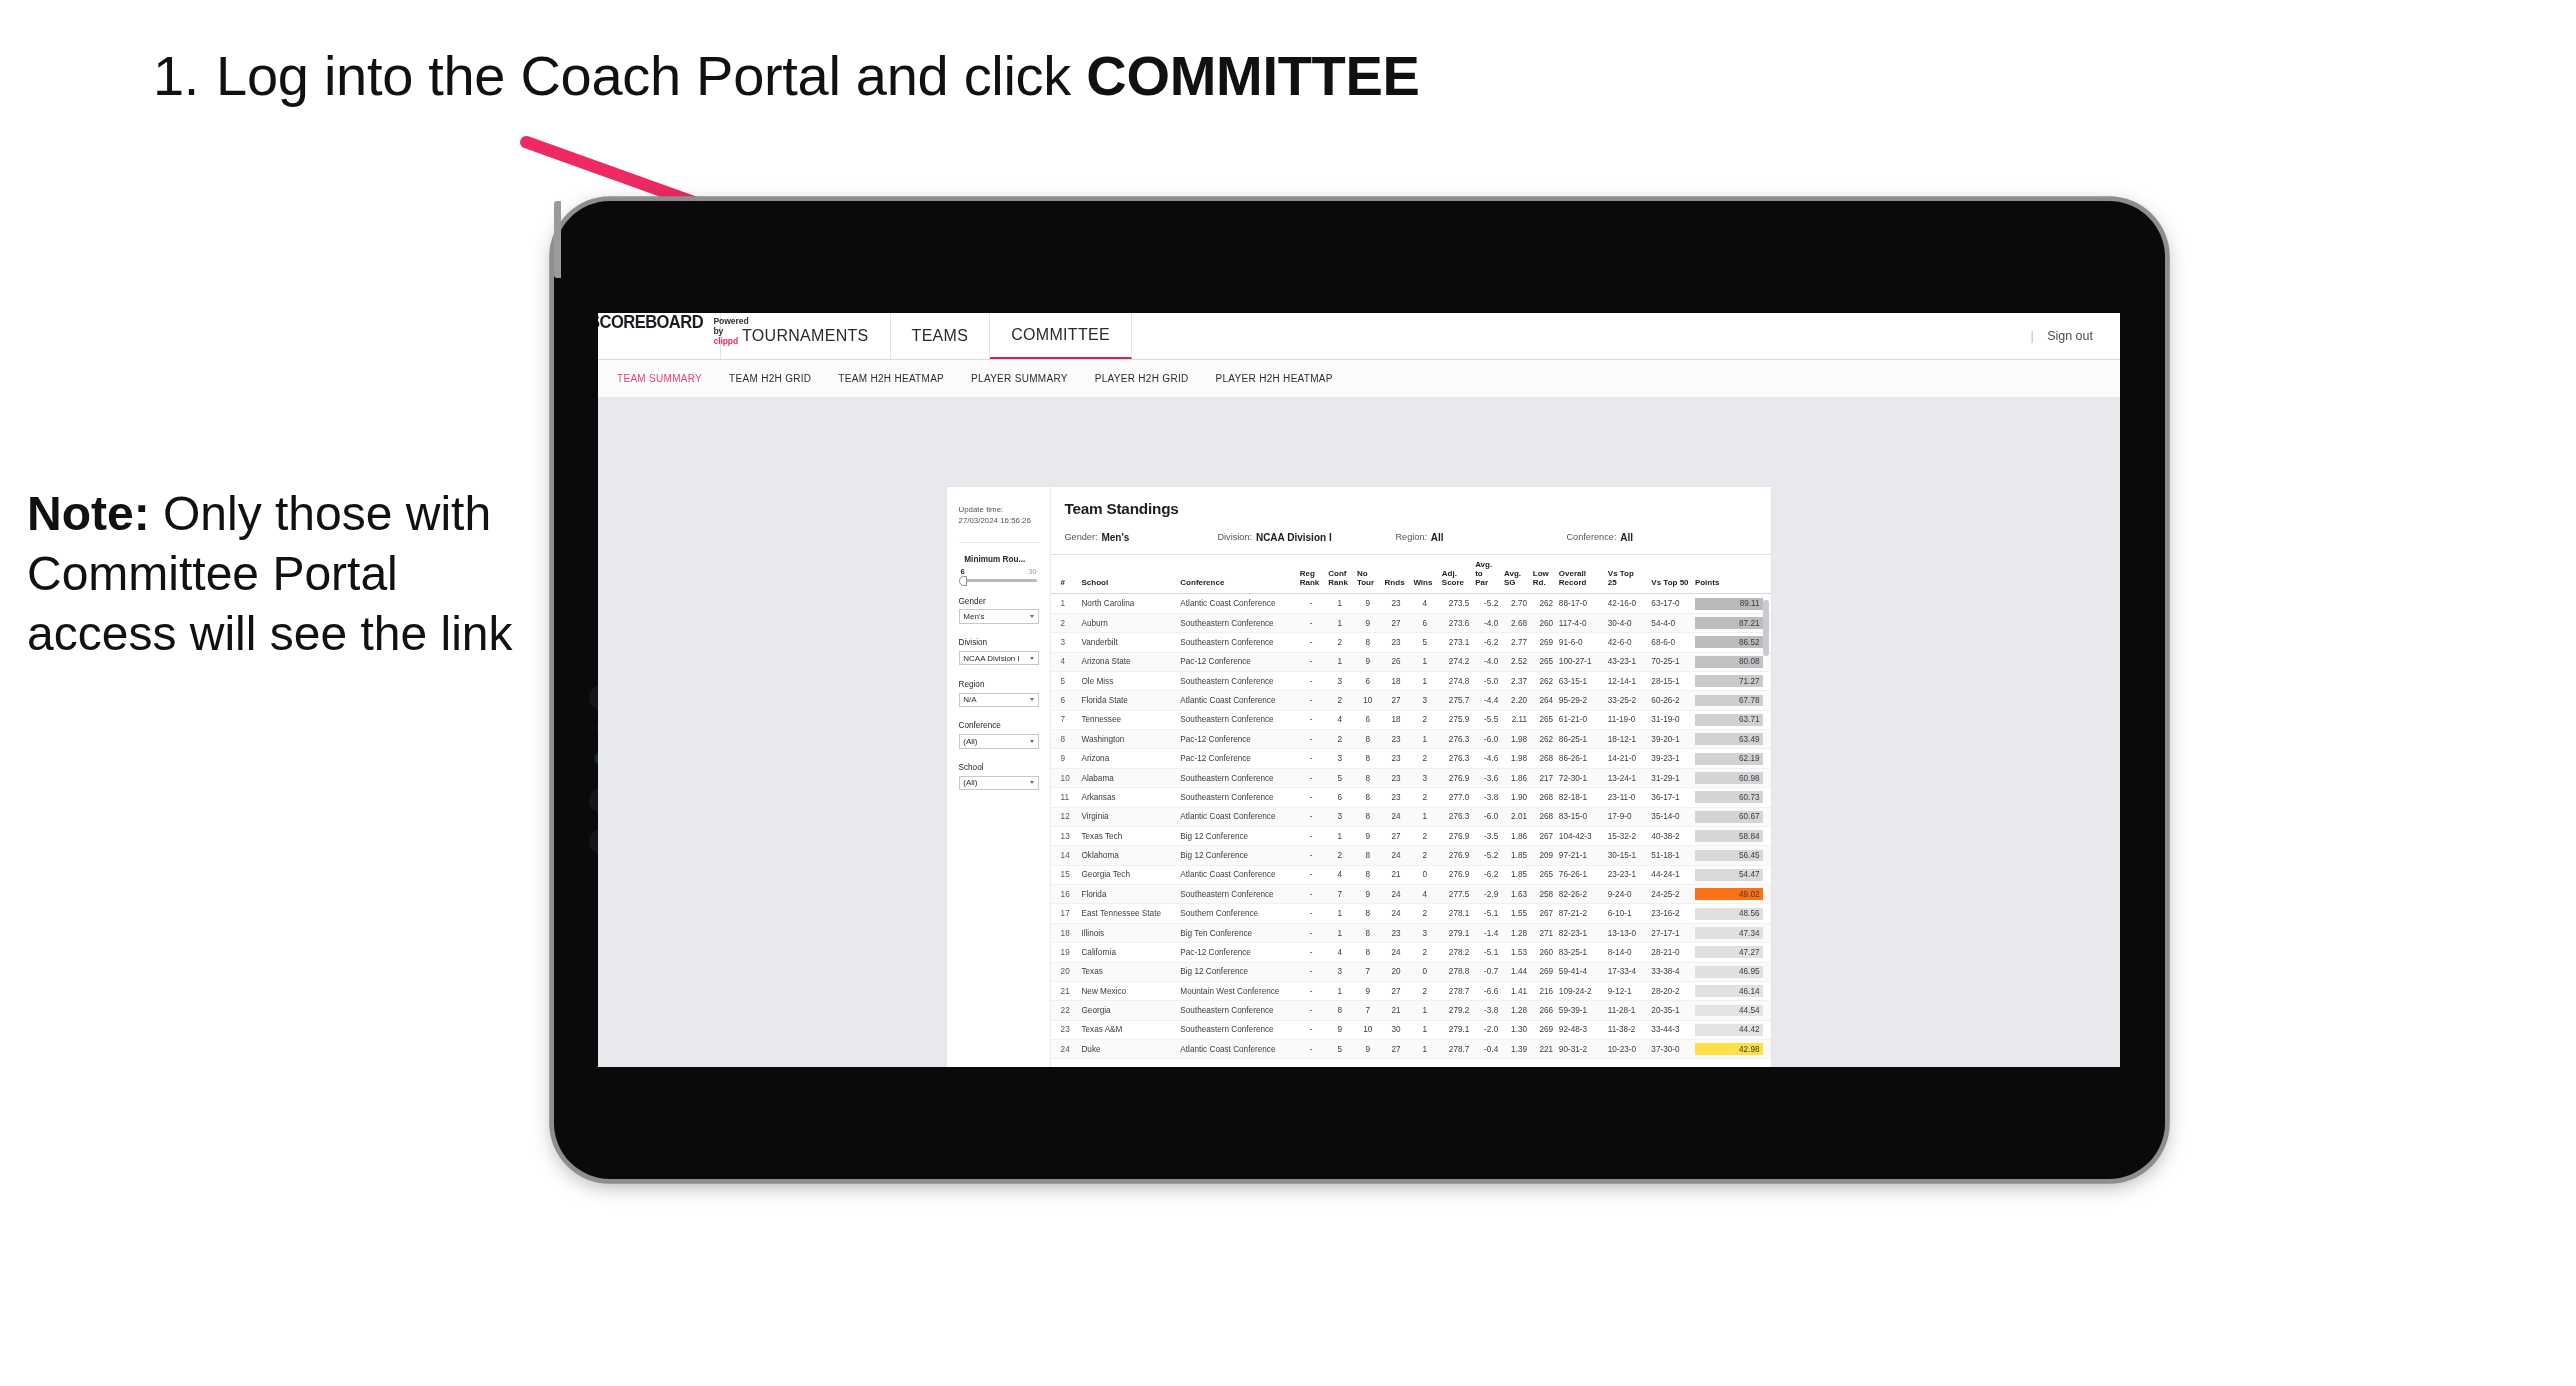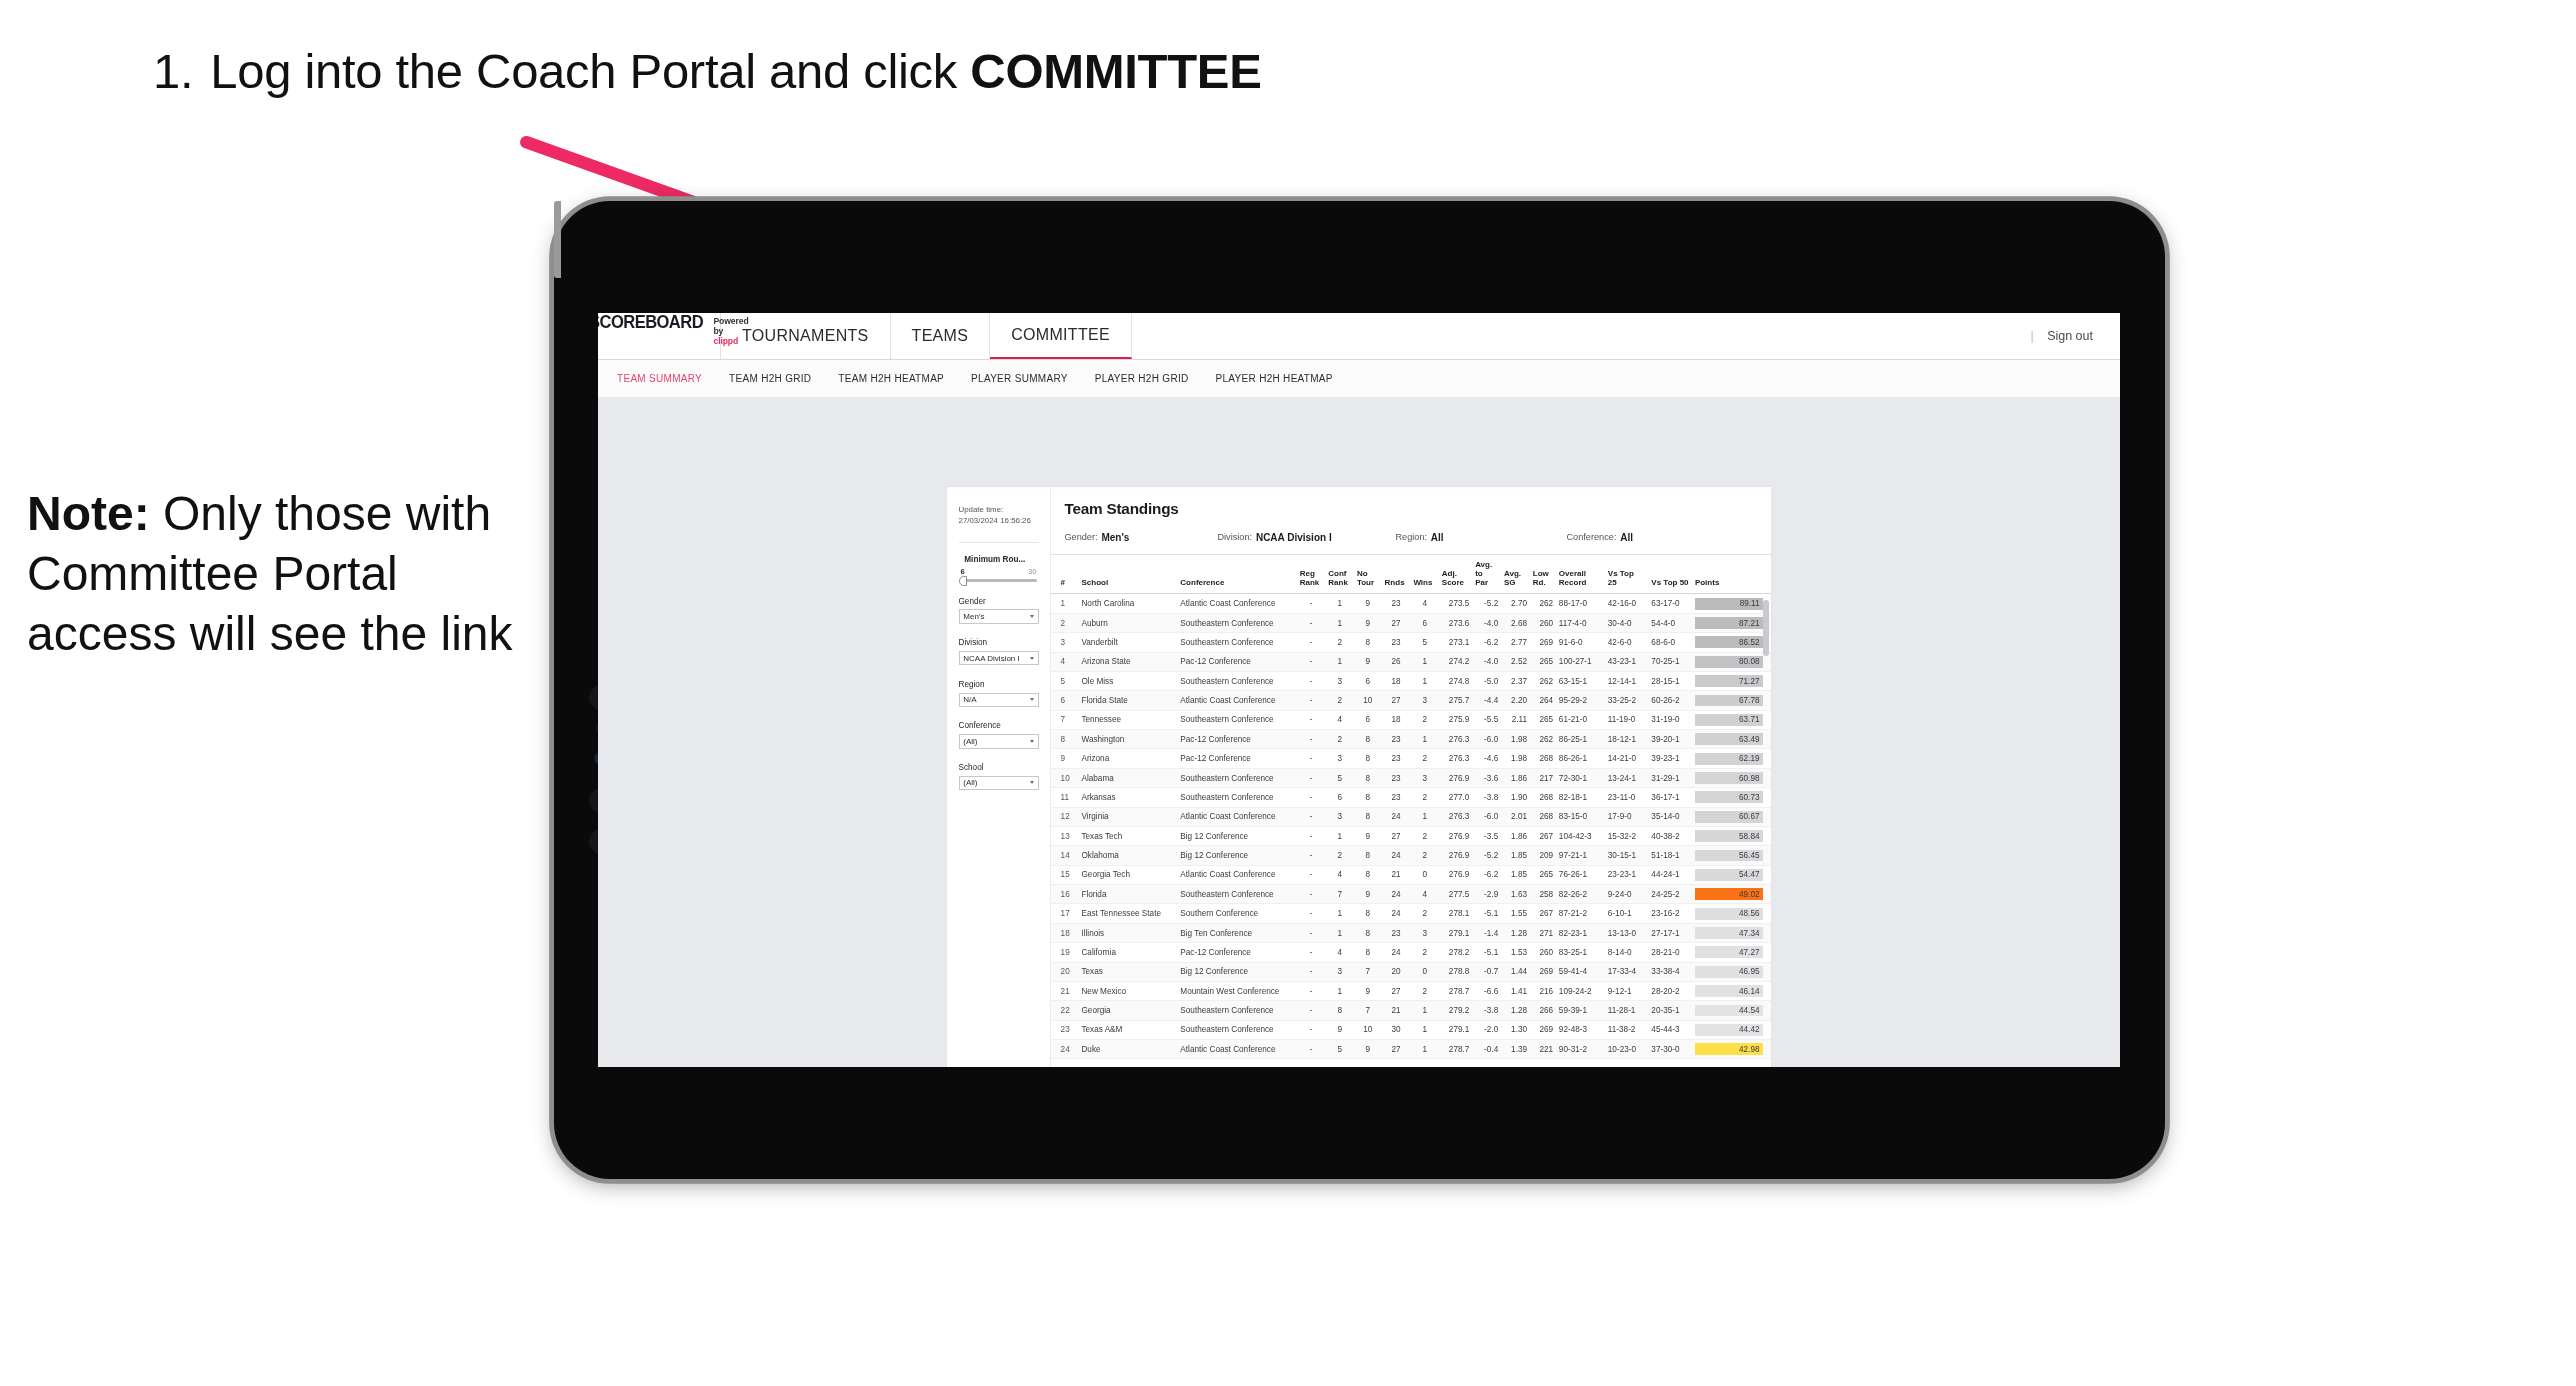--- a/index.html
+++ b/index.html
@@ -5,21 +5,21 @@
   html,body{margin:0;padding:0;}
   body{
     width:2576px;height:1386px;background:#ffffff;
     font-family:"Liberation Sans",sans-serif;
     position:relative;overflow:hidden;
   }
 
   
   .slide-heading{
     position:absolute;left:153px;top:43px;width:1438px;
-    font-size:49px;color:#111111;letter-spacing:-0.3px;
+    font-size:56px;color:#111111;letter-spacing:-0.3px;
     font-family:"Liberation Sans",sans-serif;
   }
   .slide-heading .num{margin-right:17px;}
   .slide-heading .strong{font-weight:bold;}
 
   .note-block{
     position:absolute;left:27px;top:484px;width:499px;
     font-size:48px;line-height:1.25;color:#111111;
   }
   .note-block .note-label{font-weight:bold;}
@@ -749,21 +749,21 @@
                     <td class="c-num">9</td>
                     <td class="c-num">10</td>
                     <td class="c-num">30</td>
                     <td class="c-num">1</td>
                     <td class="c-score">279.1</td>
                     <td class="c-par">-2.0</td>
                     <td class="c-sg">1.30</td>
                     <td class="c-low">269</td>
                     <td class="c-rec">92-48-3</td>
                     <td class="c-t25">11-38-2</td>
-                    <td class="c-t50">45-44-3</td>
+                    <td class="c-t50">33-44-3</td>
                     <td class="c-pts">
                       <span style="background: rgb(227, 227, 230);">44.42</span>
                     </td>
                   </tr>
                   <tr>
                     <td class="c-rank">24</td>
                     <td class="c-school">Duke</td>
                     <td class="c-conf">Atlantic Coast Conference</td>
                     <td class="c-num">-</td>
                     <td class="c-num">5</td>

